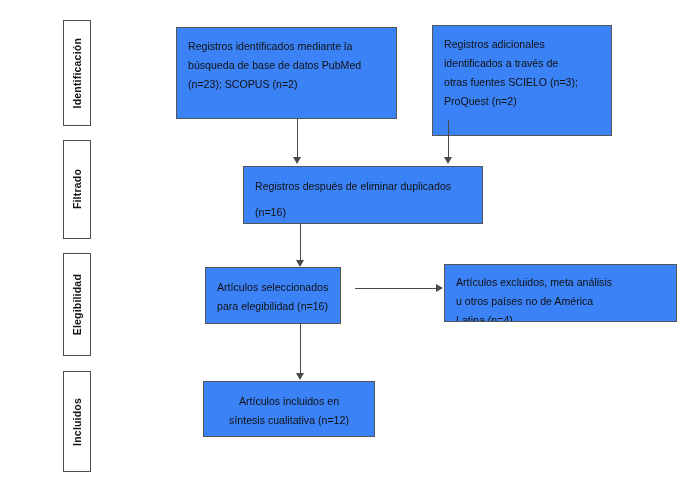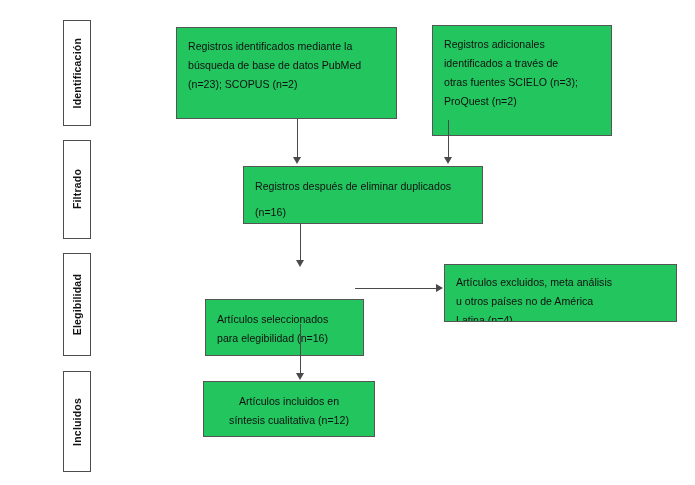--- a/index.html
+++ b/index.html
@@ -37,21 +37,21 @@
     letter-spacing: 0.2px;
     color: #141414;
     white-space: nowrap;
     line-height: 1;
   }
   
   .node {
     position: absolute;
     box-sizing: border-box;
     border: 1px solid #555555;
-    background: #22c55e;
+    background: #3b82f6;
     padding: 9px 11px 7px 11px;
     font-size: 10.6px;
     line-height: 1.78;
     color: #111111;
     overflow: hidden;
   }
   .node.spaced {
     line-height: 2.45;
   }
   
@@ -123,21 +123,21 @@
   <div class="arrow-down" style="left:444px; top:157px;"></div>
 
   <div class="node spaced" style="left:243px; top:166px; width:240px; height:58px; padding-top:7px;">
     <div>Registros después de eliminar duplicados</div>
     <div>(n=16)</div>
   </div>
 
   <div class="conn-v" style="left:300px; top:224px; height:37px;"></div>
   <div class="arrow-down" style="left:296px; top:260px;"></div>
 
-  <div class="node" style="left:205px; top:267px; width:159px; height:57px; padding-top:10px;margin-top:32px;">
+  <div class="node" style="left:205px; top:267px; width:136px; height:57px; padding-top:10px;">
     <div>Artículos seleccionados</div>
     <div>para elegibilidad (n=16)</div>
   </div>
 
   <div class="node" style="left:444px; top:264px; width:233px; height:58px; padding-top:8px;">
     <div>Artículos excluidos, meta análisis</div>
     <div>u otros países no de América</div>
     <div>Latina (n=4)</div>
   </div>
 

